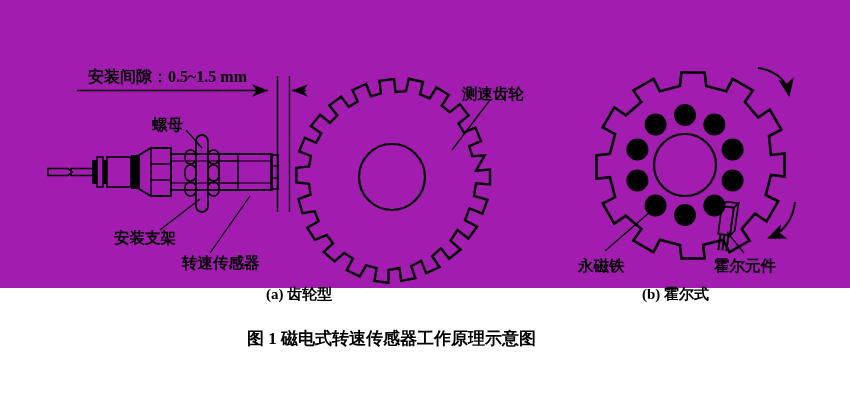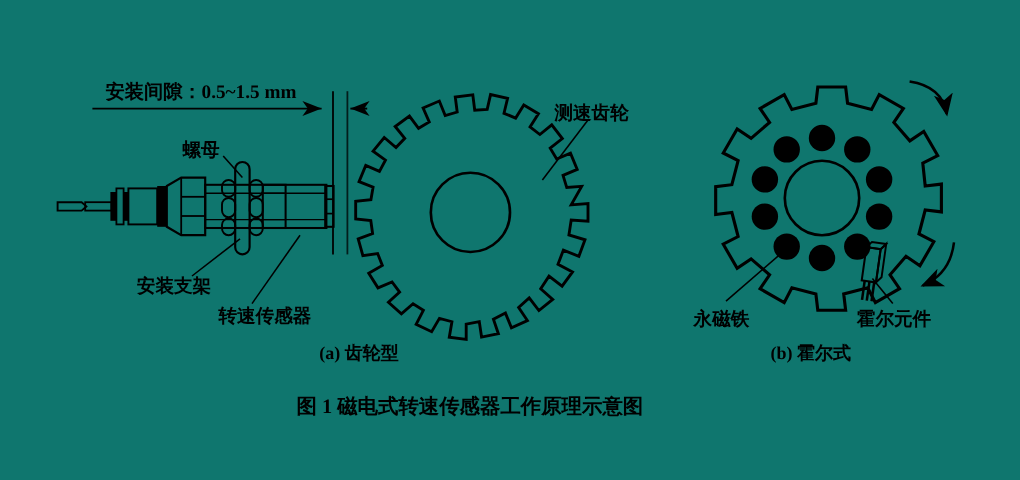--- a/index.html
+++ b/index.html
@@ -2,21 +2,21 @@
 <html><head>
 <meta charset="utf-8">
 <style>
   html,body{margin:0;padding:0;background:#ffffff;}
   body{
     width:850px;height:400px;
     font-family:"Liberation Serif","DejaVu Serif",serif;
     color:#000000;
     overflow:hidden;
   }
-  #figure-root{position:relative;width:850px;height:400px;background:#0f766e;}
+  #figure-root{position:relative;width:850px;height:288px;background:#a21caf;}
   svg{display:block;}
   .lbl{
     font-family:"Liberation Serif","DejaVu Serif",serif;
     fill:#000;
     font-weight:700;
   }
   .lbl-cn{font-size:15.5px;}
   .lbl-dim{font-size:16px;}
   .lbl-sub{font-size:15px;}
   .lbl-cap{font-size:17px;}

